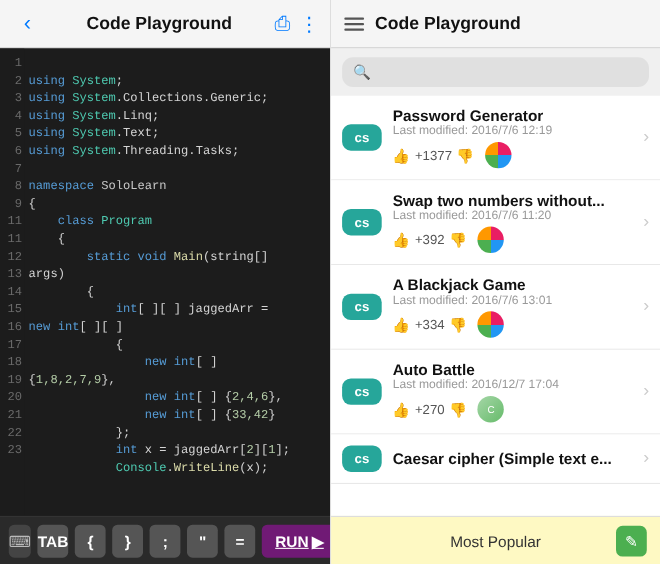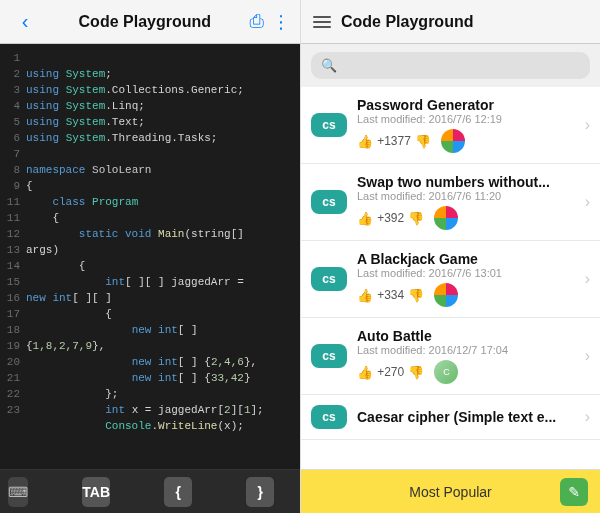--- a/index.html
+++ b/index.html
@@ -137,21 +137,20 @@
       background: #555;
       border-radius: 5px;
       display: flex;
       align-items: center;
       justify-content: center;
       color: #fff;
       font-size: 14px;
       font-weight: bold;
       cursor: pointer;
       min-width: 28px;
-      margin-left: 48px;
     }
 
     .toolbar .run-btn {
       height: 30px;
       padding: 0 12px;
       background: #701a75;
       border-radius: 5px;
       display: flex;
       align-items: center;
       justify-content: center;
@@ -335,21 +334,21 @@
     }
 
     .list-item .chevron {
       color: #ccc;
       font-size: 16px;
       margin-left: 6px;
     }
 
     .right-footer {
       height: 44px;
-      background: #fde047;
+      background: #fef9c3;
       border-top: 1px solid #ddd;
       display: flex;
       align-items: center;
       justify-content: center;
       position: relative;
     }
 
     .right-footer .footer-label {
       font-size: 14px;
       color: #333;

